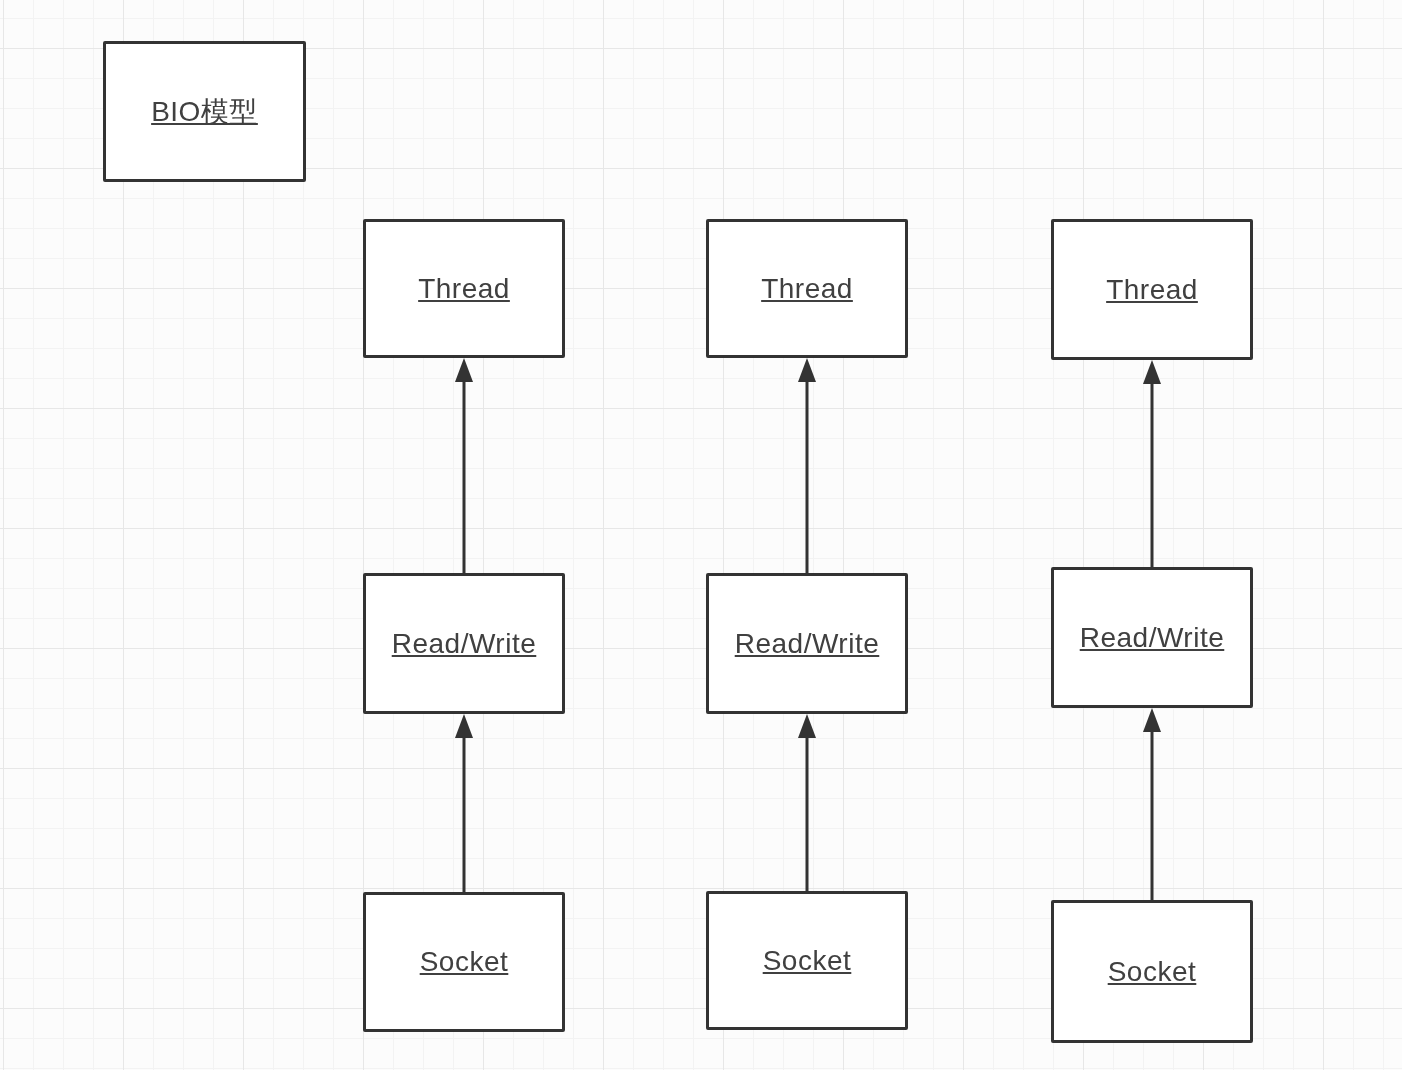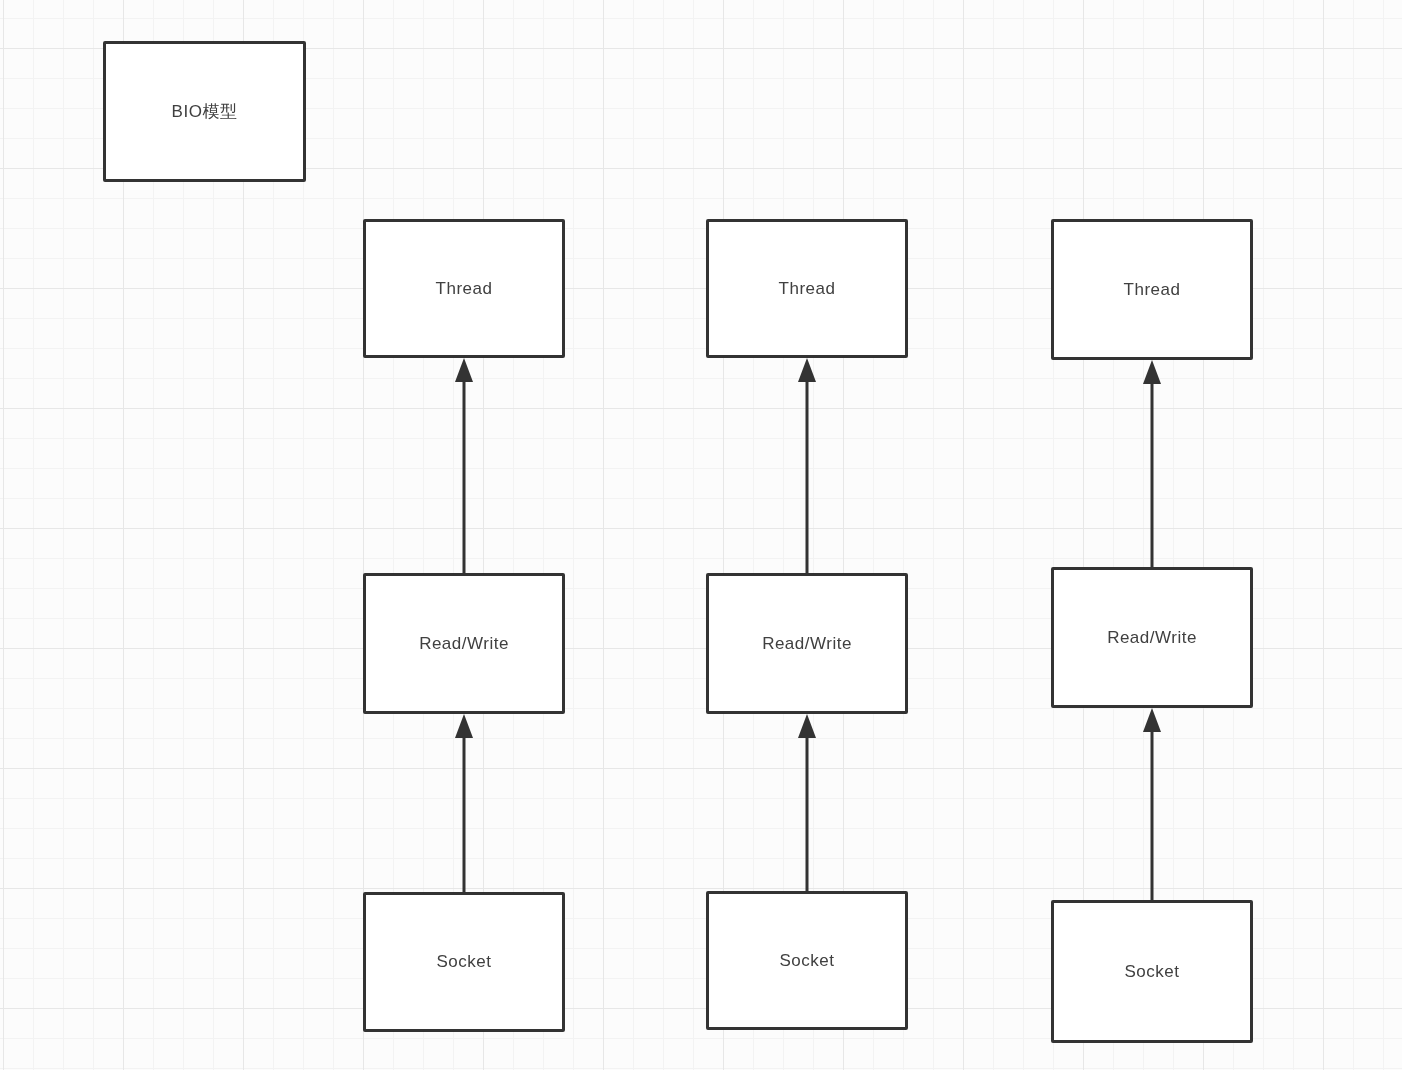--- a/index.html
+++ b/index.html
@@ -26,25 +26,26 @@
     box-sizing: border-box;
     background: #ffffff;
     border: 3px solid #333333;
     border-radius: 2px;
     display: flex;
     align-items: center;
     justify-content: center;
     z-index: 2;
   }
   .node .label {
-    font-size: 17px;
+    font-size: 28px;
     font-weight: 400;
     letter-spacing: 0.5px;
     color: #404040;
     white-space: nowrap;
+    text-decoration: underline;
   }
   .arrow {
     position: absolute;
     width: 18px;
     z-index: 1;
   }
   .arrow .shaft {
     position: absolute;
     left: 50%;
     transform: translateX(-50%);

